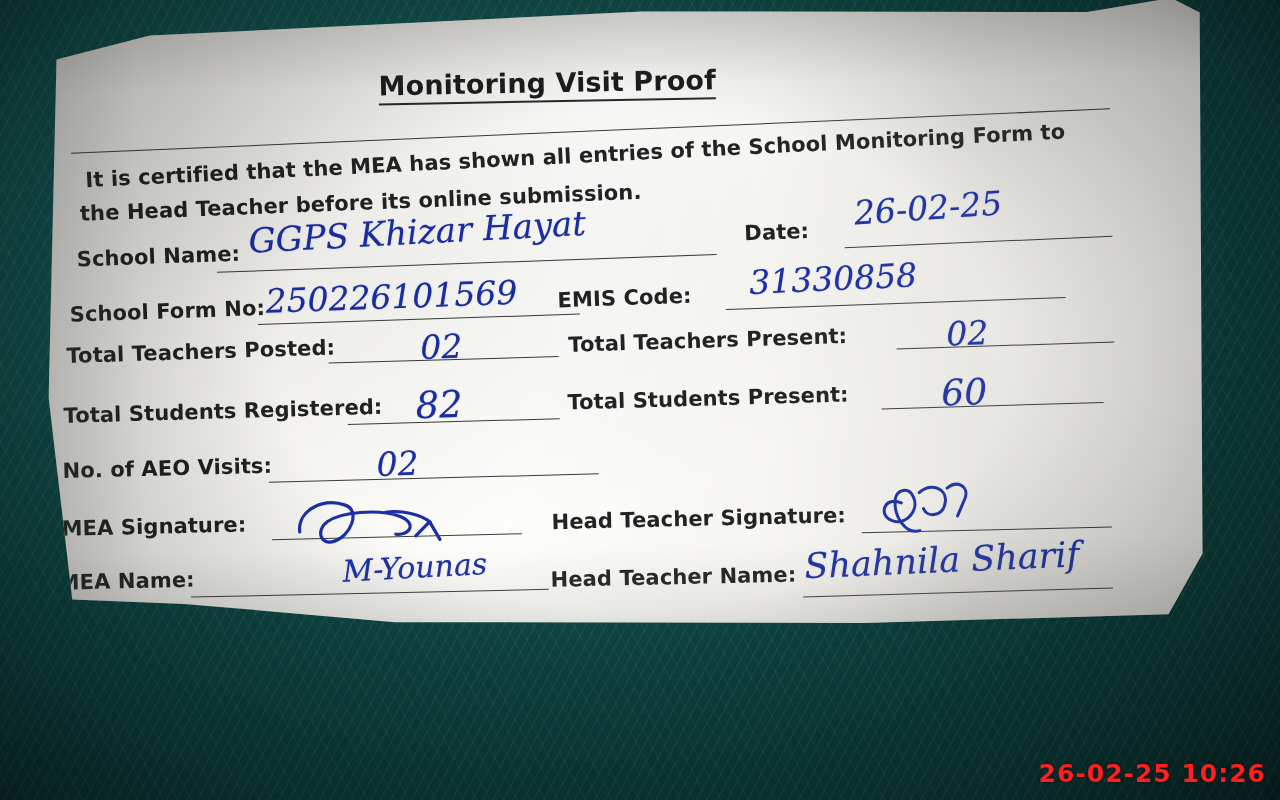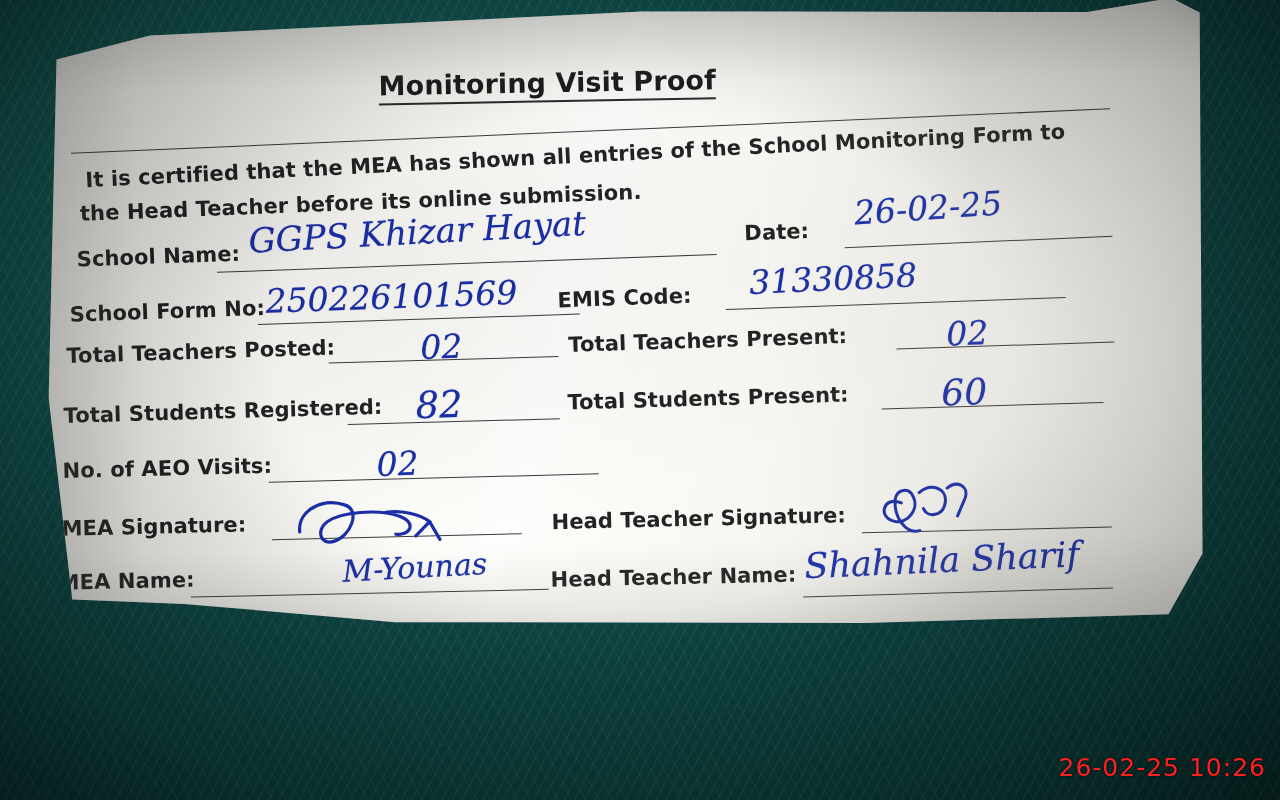--- a/index.html
+++ b/index.html
@@ -132,25 +132,25 @@
   
   .sig {
     position: absolute;
     color: #1a2fa8;
   }
 
   
   #timestamp {
     position: absolute;
     right: 14px;
-    bottom: 18px;
+    bottom: 12px;
     color: #ff1f1f;
     font-family: "DejaVu Sans", sans-serif;
     font-size: 25px;
-    font-weight: normal;
+    font-weight: bold;
     letter-spacing: 1px;
     text-shadow: 0 0 3px rgba(0,0,0,0.6);
   }
 </style>
 </head>
 <body>
 
 <div id="scene">
 
   <div id="paper">

